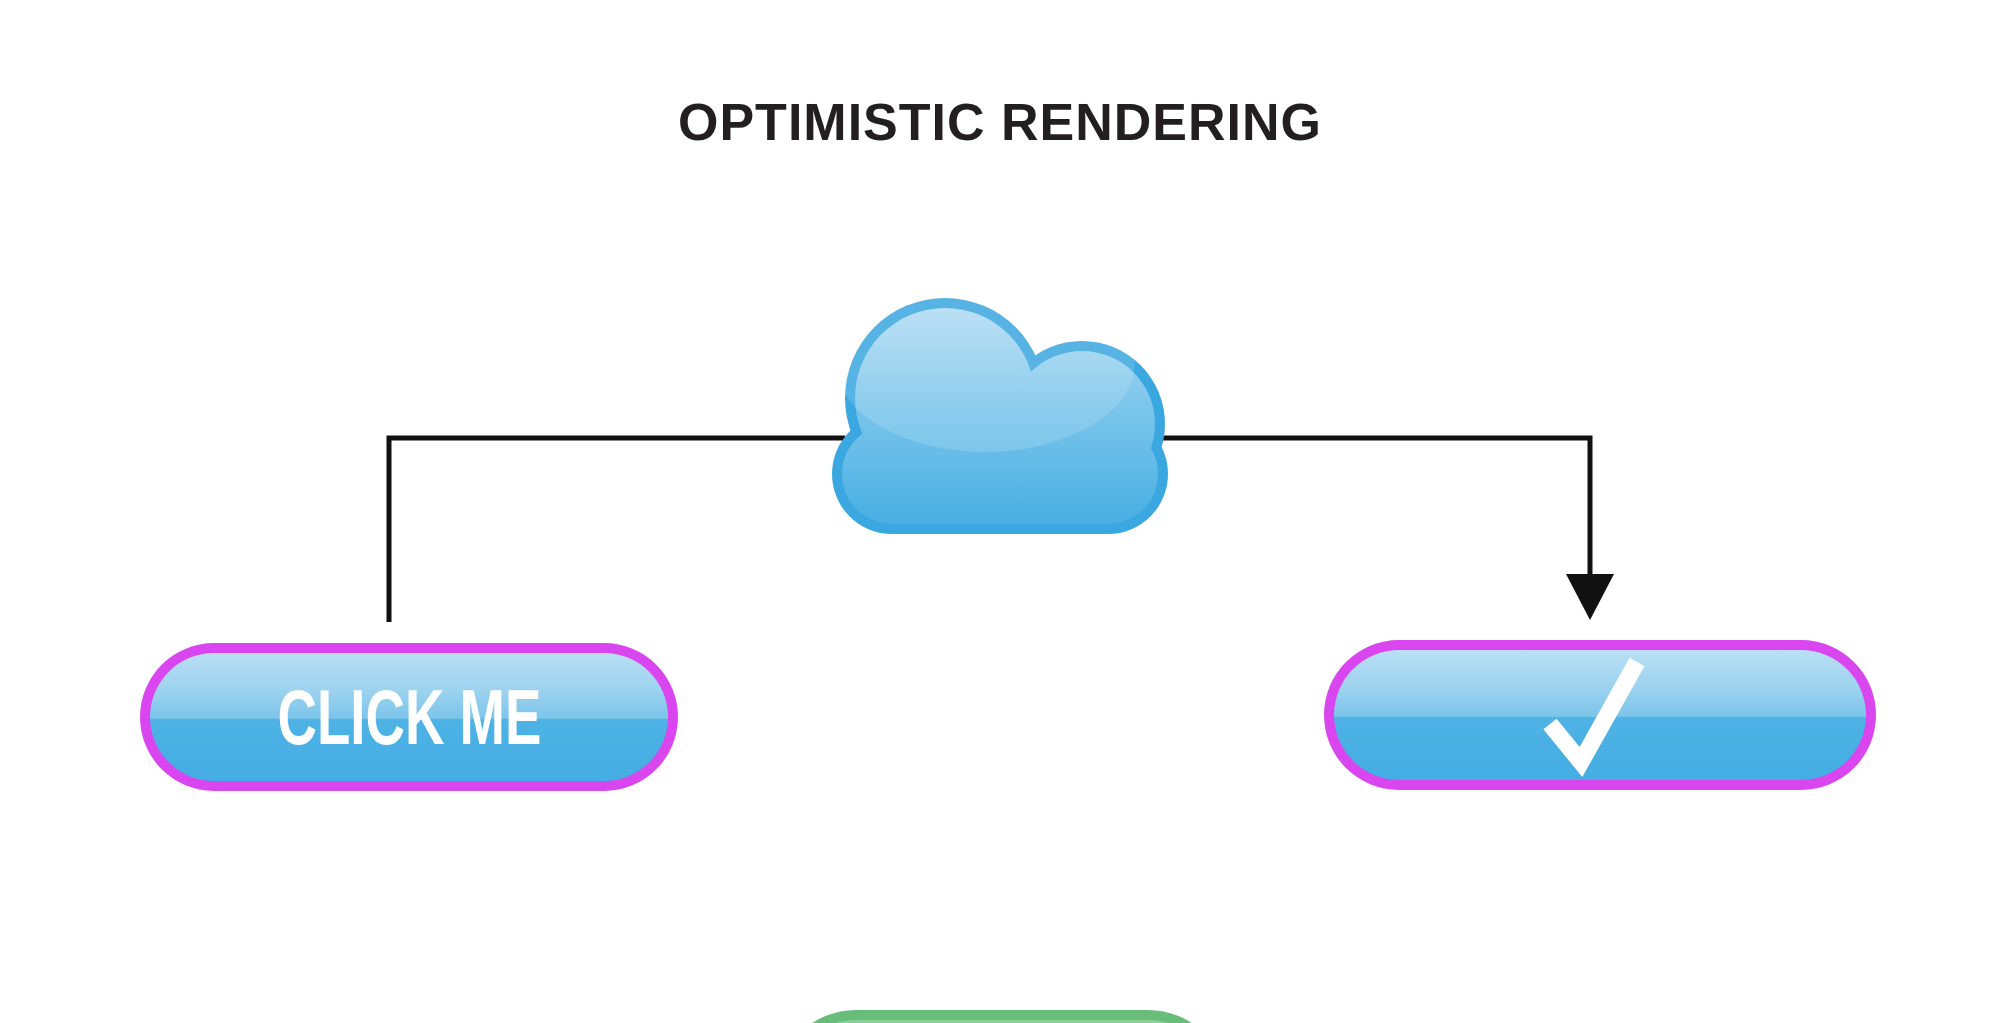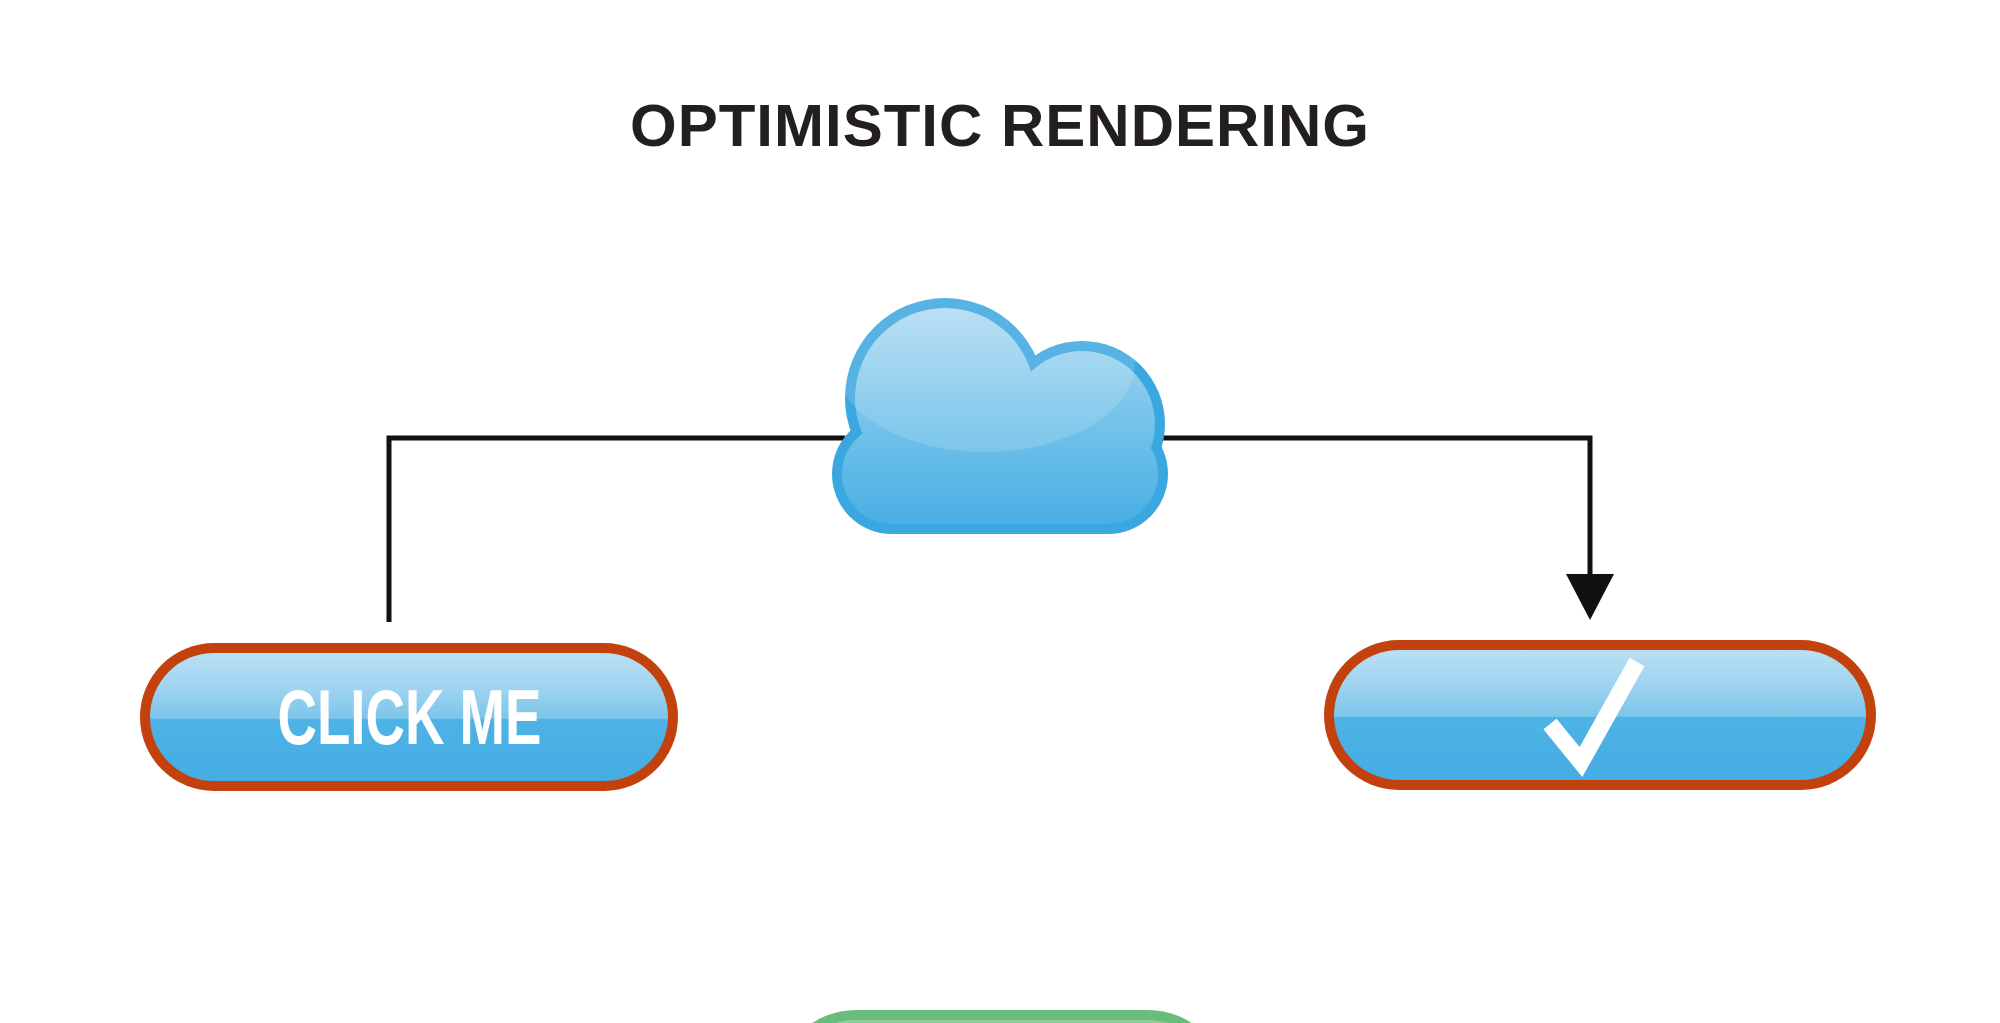--- a/index.html
+++ b/index.html
@@ -15,21 +15,21 @@
     background: #ffffff;
     overflow: hidden;
   }
   .title {
     position: absolute;
     top: 96px;
     left: 0;
     right: 0;
     margin: 0;
     text-align: center;
-    font-size: 60px;
+    font-size: 52px;
     font-weight: 700;
     letter-spacing: 1px;
     color: #231f20;
     line-height: 1;
   }
   .diagram-svg {
     position: absolute;
     top: 0;
     left: 0;
   }
@@ -49,21 +49,21 @@
     font-weight: 700;
     font-size: 112px;
     line-height: 1;
     transform: scaleX(0.66);
     transform-origin: center;
     white-space: nowrap;
   }
   .pill {
     position: absolute;
     border-radius: 80px;
-    background: #c2410c;
+    background: #d946ef;
     padding: 10px;
     box-sizing: border-box;
     cursor: pointer;
   }
   .pill-inner {
     width: 100%;
     height: 100%;
     border-radius: 70px;
     background: linear-gradient(180deg,
       #b9dff4 0%,

